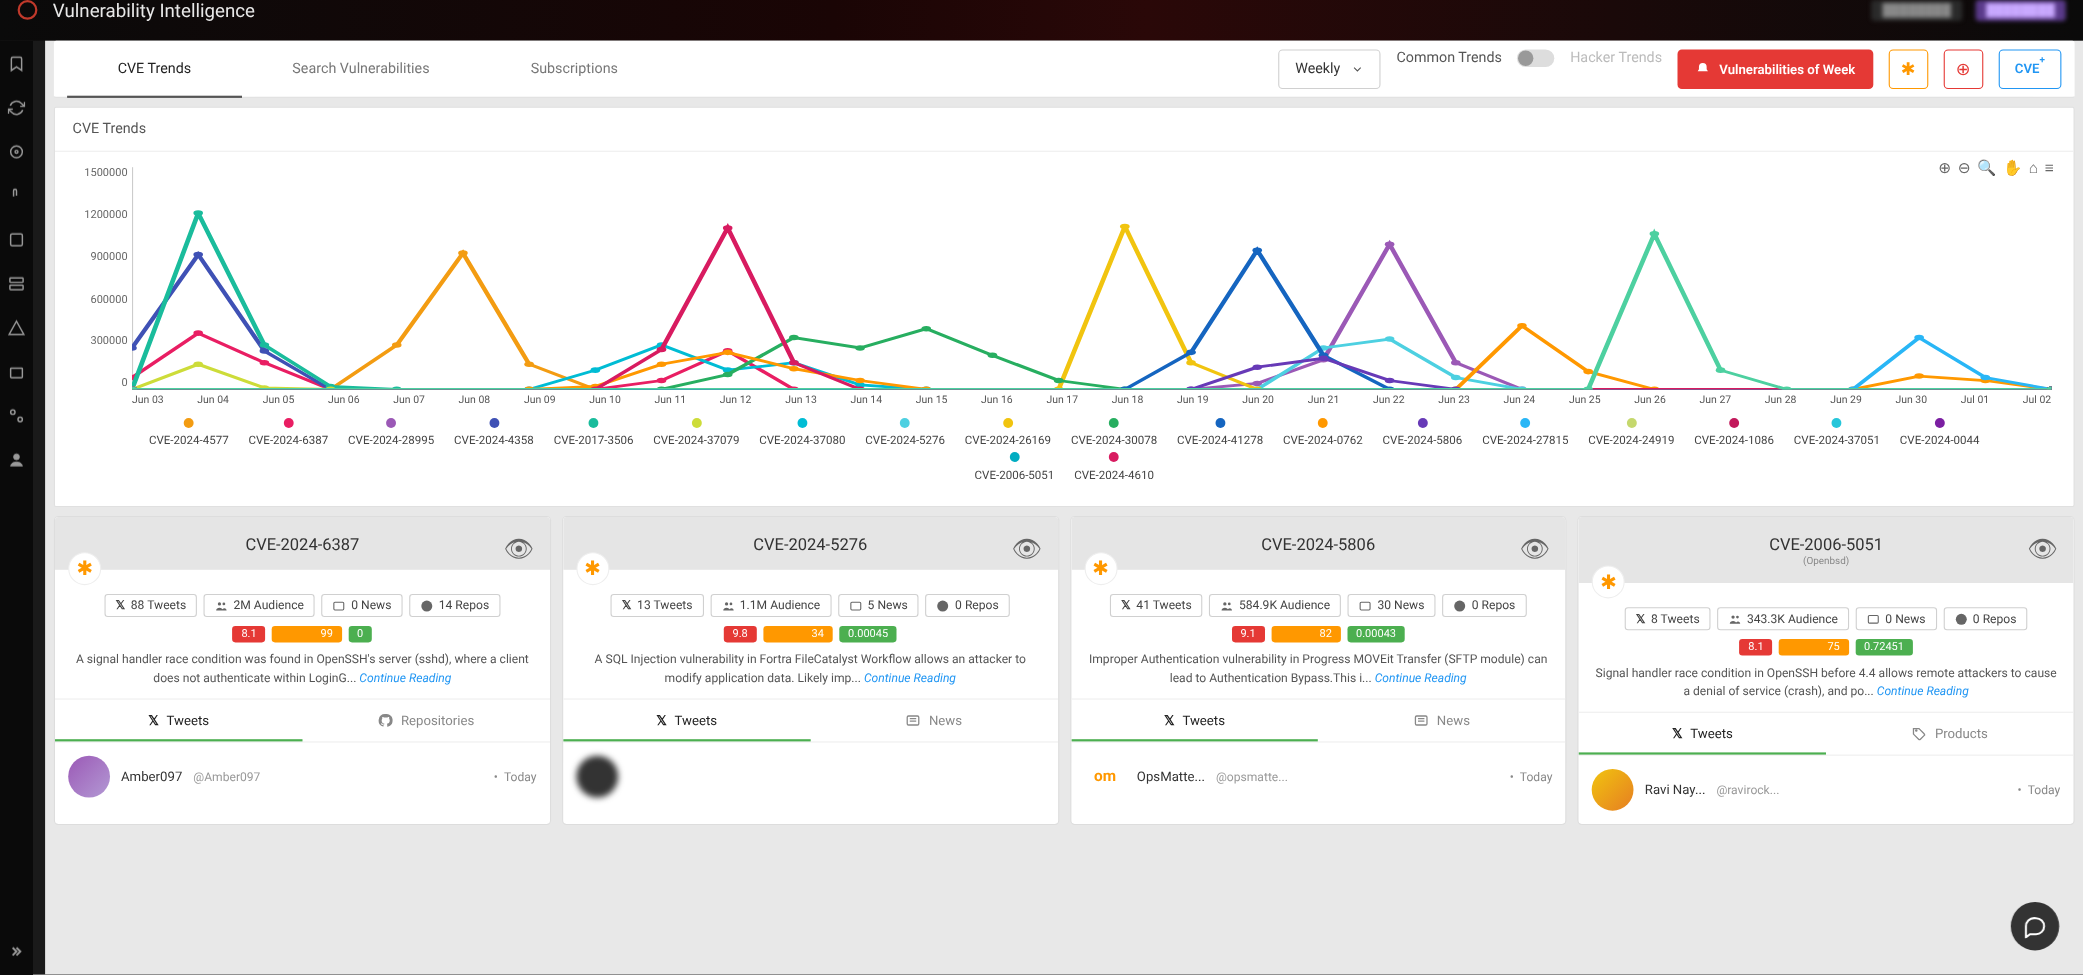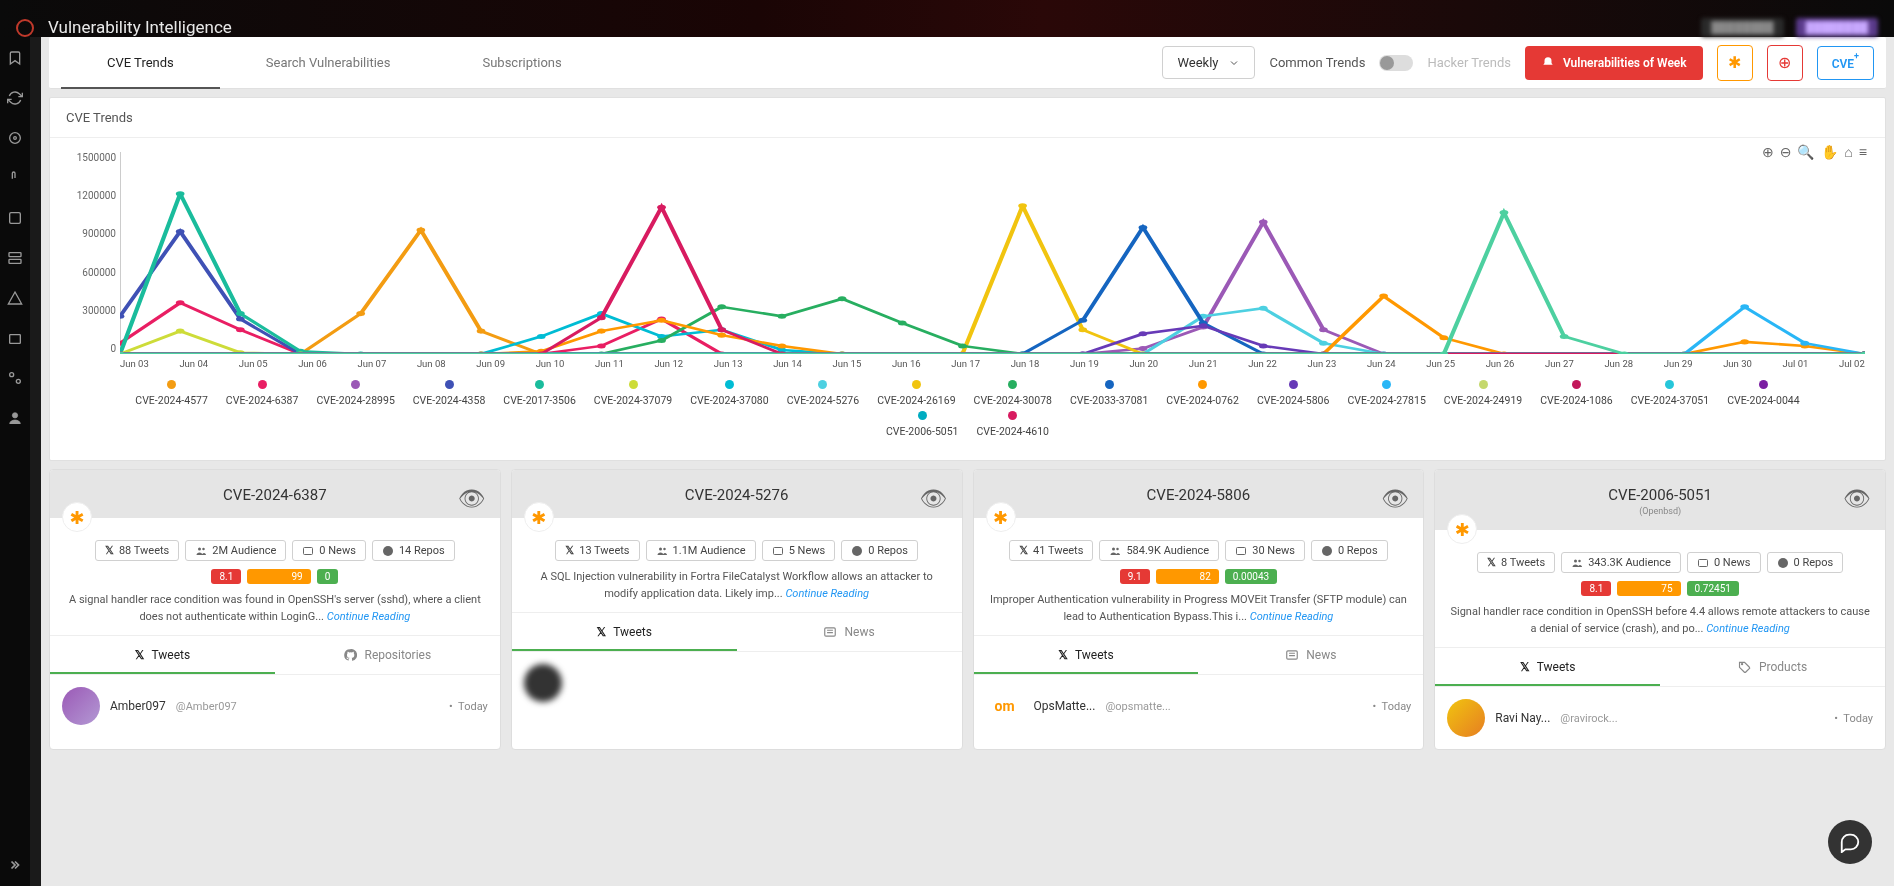--- a/index.html
+++ b/index.html
@@ -1,33 +1,33 @@
 <!DOCTYPE html>
 <html><head>
 <meta charset="utf-8">
 <style>
 * { margin: 0; padding: 0; box-sizing: border-box; font-family: -apple-system, BlinkMacSystemFont, "Segoe UI", Roboto, sans-serif; }
 body { background: #1a1a1a; color: #333; overflow-x: hidden; }
-.topbar { height: 37px; background: linear-gradient(90deg,#0a0a0a,#1a0505 40%,#2a0808 55%,#0a0a0a); display: flex; align-items: flex-end; padding: 0 16px; }
+.topbar { height: 37px; background: linear-gradient(90deg,#0a0a0a,#1a0505 40%,#2a0808 55%,#0a0a0a); display: flex; align-items: flex-start; padding: 0 16px; }
 .topbar .logo { width:18px;height:18px;border:2px solid #c0392b;border-radius:50%;margin-right:14px; }
 .topbar .title { color:#e8e8e8;font-size:17px;font-weight:400; }
 .topbar .right { margin-left:auto;display:flex;gap:12px;align-items:center; }
 .pill { background:#2a2a2a;color:#888;font-size:11px;padding:3px 10px;border-radius:3px;filter:blur(2px); }
 .pill.v { background:#5a3a8a;color:#c9a9ff; }
 .sidebar { position:fixed;left:0;top:37px;bottom:0;width:30px;background:#0a0a0a;display:flex;flex-direction:column;align-items:center;padding-top:12px;gap:22px; }
 .sidebar .sicon { width:18px;height:18px;color:#888;display:flex;align-items:center;justify-content:center; }
 .sidebar .sicon svg{stroke:#999;}
 .sidebar .expand { margin-top:auto;margin-bottom:12px; }
 .content { margin-left:41px;background:#e8e8e8;min-height:calc(100vh - 37px);padding:0; }
 .tabs-row { background:#fff;display:flex;align-items:center;padding:0 12px;border-bottom:1px solid #e0e0e0;margin:0 8px;border-radius:2px; }
 .tabs { display:flex; }
 .tab { padding:18px 46px;font-size:13px;color:#777;cursor:pointer;position:relative; }
 .tab.active { color:#222; }
 .tab.active::after { content:"";position:absolute;left:0;right:0;bottom:-1px;height:2px;background:#555; }
-.tabs-right { margin-left:auto;display:flex;align-items:center;gap:14px; }
+.tabs-right { margin-left:auto;display:flex;gap:14px; }
 .drop { border:1px solid #d0d0d0;border-radius:4px;padding:8px 14px;font-size:13px;display:flex;align-items:center;gap:10px;cursor:pointer;background:#fff; }
 .drop svg{stroke:#555;}
 .toggle-lbl { font-size:13px;color:#555; }
 .toggle-lbl.dim{color:#bbb;}
 .toggle { width:34px;height:16px;background:#ddd;border-radius:10px;position:relative;cursor:pointer; }
 .toggle::after{content:"";width:14px;height:14px;background:#999;border-radius:50%;position:absolute;left:1px;top:1px;}
 .vow { background:#e53935;color:#fff;border:none;padding:10px 16px;border-radius:4px;font-size:12px;font-weight:600;display:flex;align-items:center;gap:8px;cursor:pointer; }
 .sqbtn { width:36px;height:36px;border:1px solid #ff9800;border-radius:4px;display:flex;align-items:center;justify-content:center;cursor:pointer;background:#fff; }
 .sqbtn.plus { border-color:#e53935;color:#e53935; }
 .cvebtn { border:1px solid #2196f3;color:#2196f3;padding:8px 14px;border-radius:4px;font-size:12px;font-weight:600;background:#fff;cursor:pointer;position:relative; }
@@ -425,21 +425,21 @@
           <div class="item">
             <span class="dot" style="background:#f1c40f"></span>
             <span>CVE-2024-26169</span>
           </div>
           <div class="item">
             <span class="dot" style="background:#27ae60"></span>
             <span>CVE-2024-30078</span>
           </div>
           <div class="item">
             <span class="dot" style="background:#1565c0"></span>
-            <span>CVE-2033-37081</span>
+            <span>CVE-2024-41278</span>
           </div>
           <div class="item">
             <span class="dot" style="background:#ff9800"></span>
             <span>CVE-2024-0762</span>
           </div>
           <div class="item">
             <span class="dot" style="background:#673ab7"></span>
             <span>CVE-2024-5806</span>
           </div>
           <div class="item">
@@ -528,20 +528,25 @@
               <circle cx="9" cy="8" r="3"></circle>
               <circle cx="17" cy="8" r="2.5"></circle>
               <path d="M3 20c0-3 3-5 6-5s6 2 6 5M14 20c0-2 1.5-4 4-4s4 2 4 4"></path>
             </svg>1.1M Audience</span>
           <span class="statpill"><svg width="12" height="12" viewBox="0 0 24 24" fill="none" stroke="#666" stroke-width="2">
               <rect x="3" y="5" width="18" height="14" rx="2"></rect>
             </svg>5 News</span>
           <span class="statpill"><svg width="12" height="12" viewBox="0 0 24 24" fill="#666">
               <path d="M12 2a10 10 0 100 20 10 10 0 000-20z"></path>
             </svg>0 Repos</span>
+        </div>
+        <div class="badges">
+          <span class="bdg red">9.8</span>
+          <span class="bdg orange">34</span>
+          <span class="bdg green">0.00045</span>
         </div>
         <div class="desc">A SQL Injection vulnerability in Fortra FileCatalyst Workflow allows an attacker to modify application data.  Likely imp... <span class="more">Continue Reading</span></div>
         <div class="card-tabs">
           <div class="ctab active"><span class="xicon">𝕏</span>Tweets</div>
           <div class="ctab"><svg width="14" height="14" viewBox="0 0 24 24" fill="none" stroke="#888" stroke-width="2">
               <rect x="3" y="5" width="18" height="14" rx="2"></rect>
               <line x1="7" y1="9" x2="17" y2="9"></line>
               <line x1="7" y1="13" x2="17" y2="13"></line>
             </svg>News</div>
         </div>

